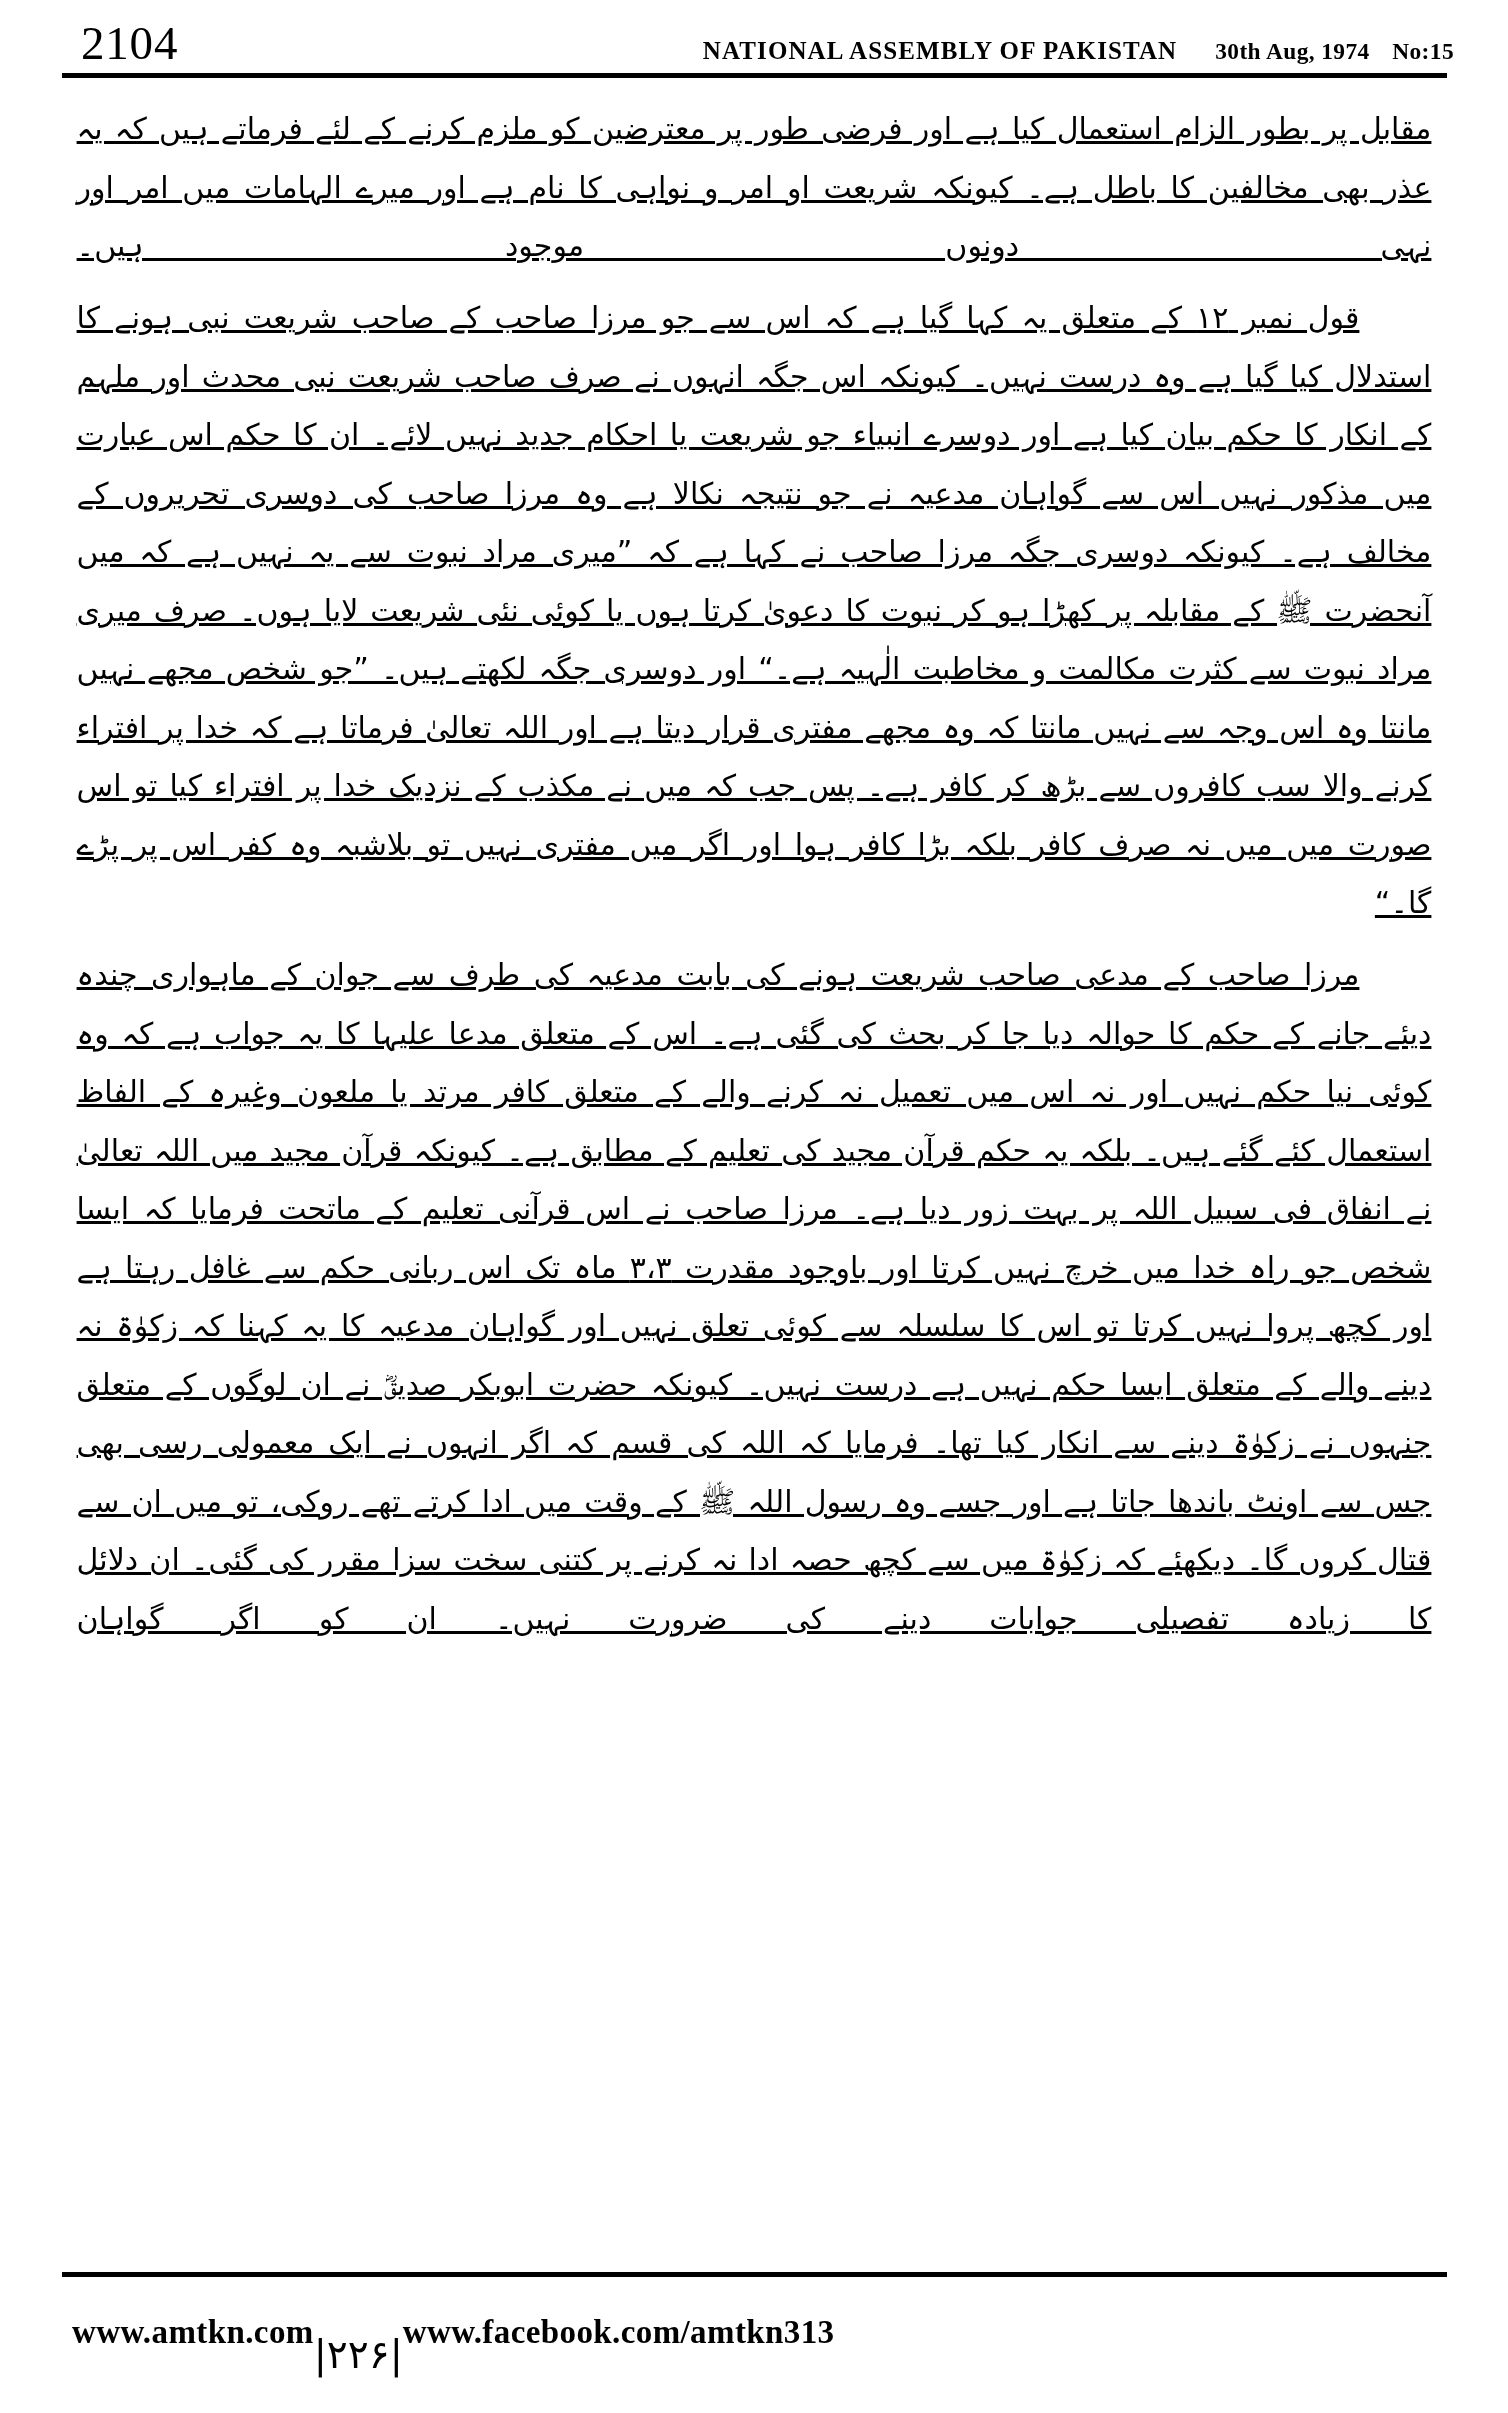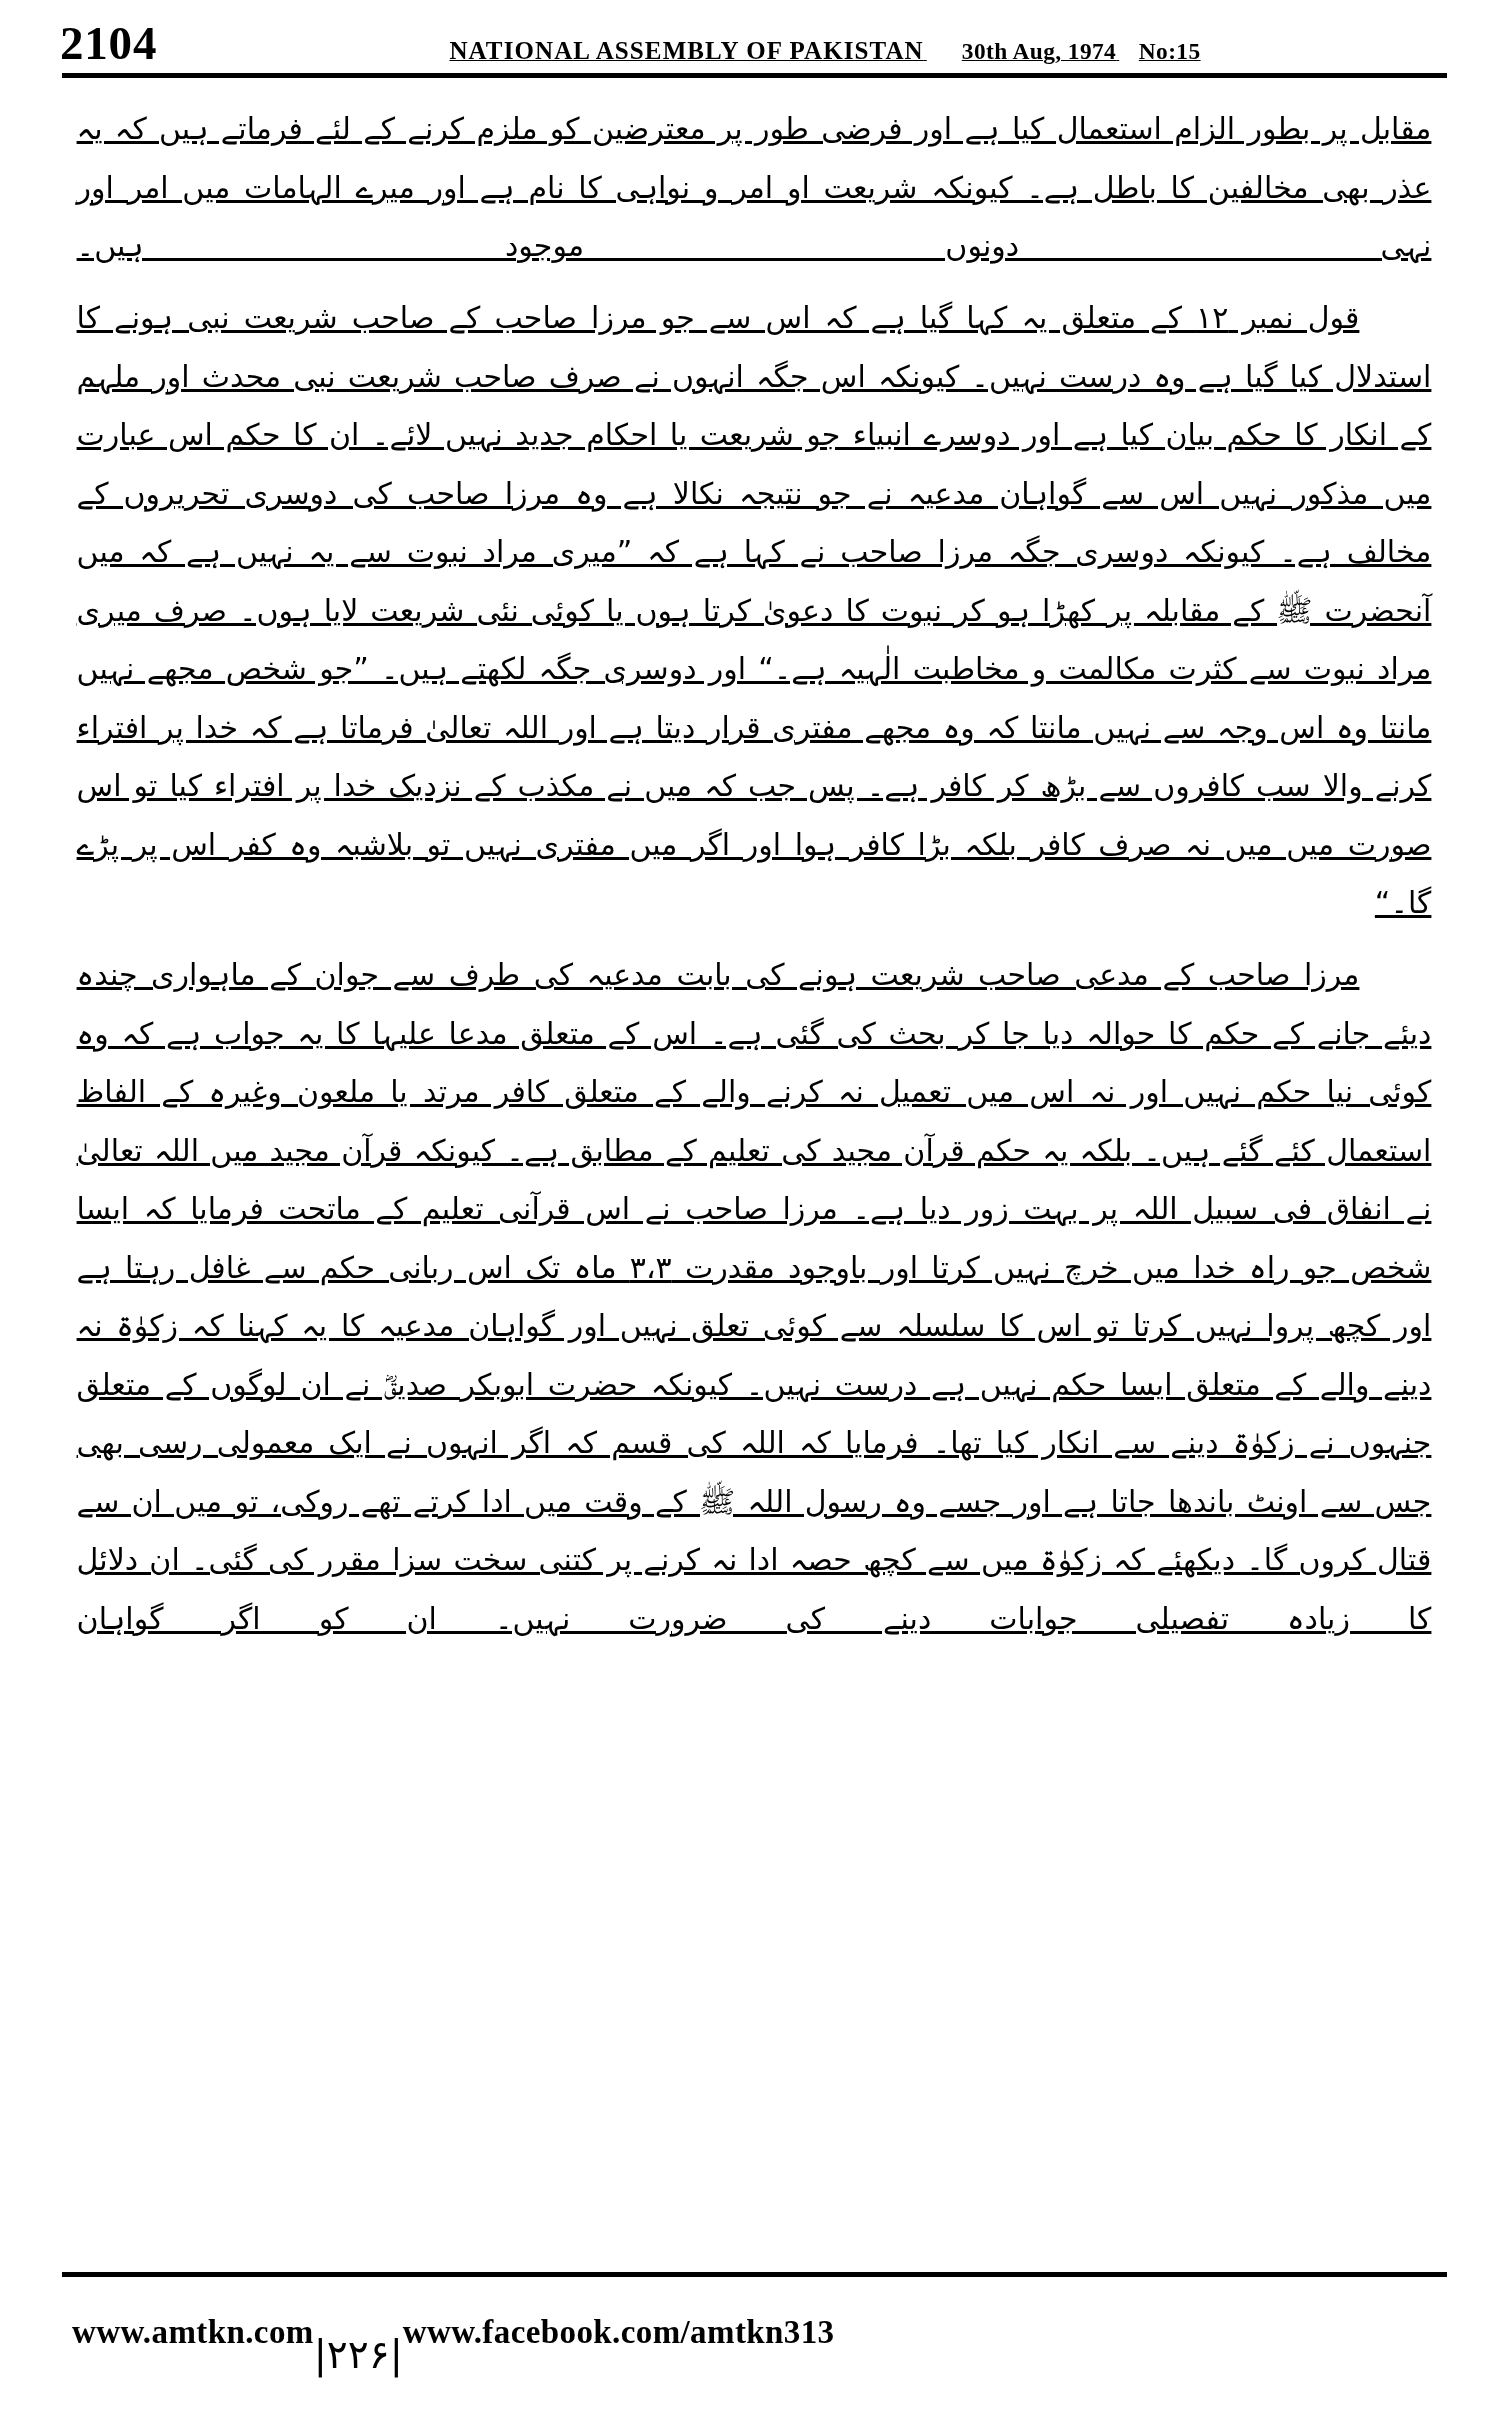--- a/index.html
+++ b/index.html
@@ -26,32 +26,31 @@
   .header {
     display: flex;
     align-items: baseline;
     justify-content: flex-start;
     padding-top: 19.6px;
     height: 65px;
     box-sizing: border-box;
   }
   .page-number {
     font-family: "Liberation Serif", serif;
-    font-weight: bold;
+    font-weight: normal;
     font-size: 47px;
     letter-spacing: 0.8px;
     line-height: 1;
-    margin-left: 6px;
+    margin-left: 27px;
     min-width: 136px;
   }
   .header-center {
     flex: 1;
-    text-align: center;
+    text-align: right;
     white-space: nowrap;
-    text-decoration: underline;
   }
   .header-title {
     font-family: "Liberation Serif", serif;
     font-weight: bold;
     font-size: 25px;
     letter-spacing: 1.1px;
   }
   .header-date {
     font-family: "Liberation Serif", serif;
     font-weight: bold;

